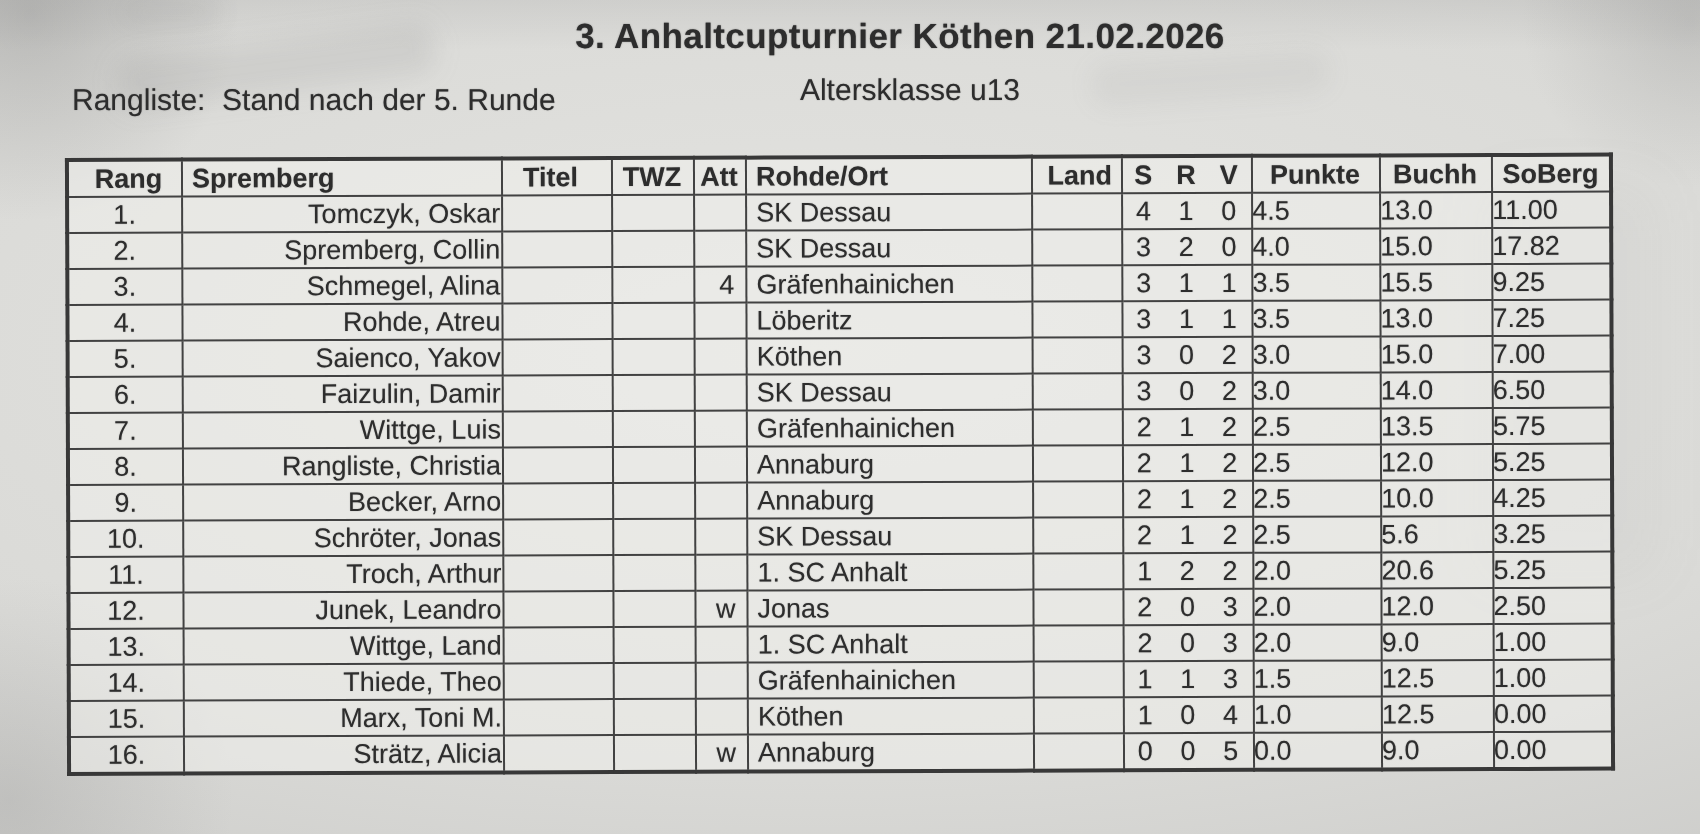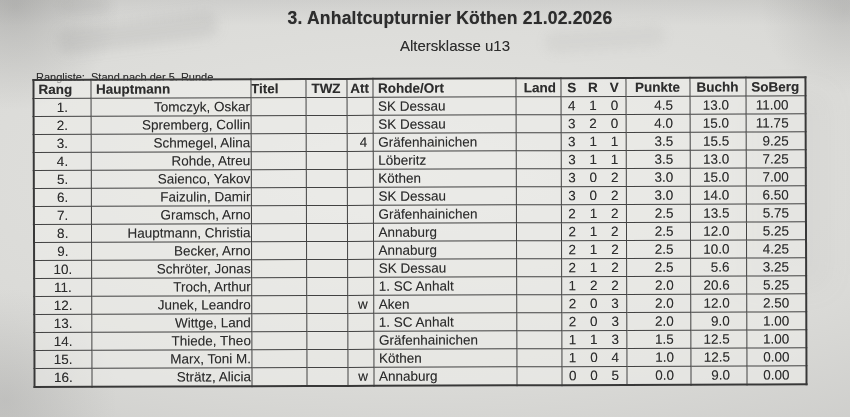--- a/index.html
+++ b/index.html
@@ -25,48 +25,48 @@
     transform:translateX(25px);
     font-size:17.5px;font-weight:bold;letter-spacing:.2px;
     text-shadow:0 0 .7px rgba(30,30,30,.55);
   }
   .subtitle{
     position:absolute;top:37px;left:0;width:100%;text-align:center;
     transform:translateX(30px);
     font-size:15px;text-shadow:0 0 .6px rgba(40,40,40,.45);
   }
   .status-line{
-    position:absolute;left:36px;top:71px;font-size:11px;white-space:pre;
+    position:absolute;left:36px;top:42px;font-size:15px;white-space:pre;
     text-shadow:0 0 .6px rgba(40,40,40,.45);
     text-align:center;
   }
 
   table.ranking{
     position:absolute;left:33px;top:79px;width:772px;
     border-collapse:collapse;table-layout:fixed;
     background:rgba(240,240,236,0.55);
     border:2.2px solid #383838;
     transform:rotate(-0.2deg);transform-origin:0 50%;
   }
   .ranking th,.ranking td{
     border:1.4px solid #424242;
     height:17px;padding:0;font-size:13.5px;line-height:17px;
     overflow:hidden;white-space:nowrap;
     text-shadow:0 0 .6px rgba(40,40,40,.4);
   }
   .ranking th{font-weight:bold;text-align:center;}
-  th.c-rang{text-align:left;padding-left:4px;}
+  th.c-rang{text-align:center;padding-left:4px;}
   th.c-teil{text-align:left;padding-left:5px;}
-  th.c-titel{text-align:left;padding-right:16px;}
+  th.c-titel{text-align:right;padding-right:16px;}
   th.c-land{text-align:right;padding-right:4px;}
   td.c-rang{text-align:center;}
   td.c-teil{text-align:right;padding-left:5px;}
   td.c-att{text-align:right;padding-right:5px;}
   td.c-verein{text-align:left;padding-left:5px;margin-top:24px;}
-  td.c-punkte,td.c-buchh,td.c-soberg{text-align:right;padding-right:16px;}
+  td.c-punkte,td.c-buchh,td.c-soberg{text-align:left;padding-right:16px;}
   .c-srv .srv-wrap{display:flex;width:100%;}
   .c-srv .srv{flex:1 1 0;text-align:center;}
 </style>
 </head>
 <body>
 
 <div class="ghost g1"></div>
 <div class="ghost g2"></div>
 <div class="ghost g3"></div>
 <div class="ghost g4"></div>
@@ -85,21 +85,21 @@
       <col style="width:143px">
     <col style="width:45px">
       <col style="width:65px">
       <col style="width:64px">
     <col style="width:56px">
       <col style="width:60px">
   </colgroup>
   <thead>
     <tr>
       <th class="c-rang">Rang</th>
-      <th class="c-teil">Hauptmann</th>
+      <th class="c-teil">Spremberg</th>
       <th class="c-titel">Titel</th>
       <th class="c-twz">TWZ</th>
       <th class="c-att">Att</th>
       <th class="c-teil">Rohde/Ort</th>
       <th class="c-land">Land</th>
       <th class="c-srv">
         <span class="srv-wrap">
           <span class="srv">S</span>
           <span class="srv">R</span>
           <span class="srv">V</span>
@@ -140,21 +140,21 @@
     <td class="c-land"></td>
     <td class="c-srv">
       <span class="srv-wrap">
         <span class="srv">3</span>
         <span class="srv">2</span>
         <span class="srv">0</span>
       </span>
     </td>
     <td class="c-punkte">4.0</td>
     <td class="c-buchh">15.0</td>
-    <td class="c-soberg">11.75</td>
+    <td class="c-soberg">17.82</td>
   </tr>
       <tr>
     <td class="c-rang">3.</td>
     <td class="c-teil">Schmegel, Alina</td>
     <td class="c-titel"></td>
     <td class="c-twz"></td>
     <td class="c-att">4</td>
     <td class="c-verein">Gräfenhainichen</td>
     <td class="c-land"></td>
     <td class="c-srv">
@@ -220,40 +220,40 @@
         <span class="srv">0</span>
         <span class="srv">2</span>
       </span>
     </td>
     <td class="c-punkte">3.0</td>
     <td class="c-buchh">14.0</td>
     <td class="c-soberg">6.50</td>
   </tr>
       <tr>
     <td class="c-rang">7.</td>
-    <td class="c-teil">Gramsch, Arno</td>
+    <td class="c-teil">Wittge, Luis</td>
     <td class="c-titel"></td>
     <td class="c-twz"></td>
     <td class="c-att"></td>
     <td class="c-verein">Gräfenhainichen</td>
     <td class="c-land"></td>
     <td class="c-srv">
       <span class="srv-wrap">
         <span class="srv">2</span>
         <span class="srv">1</span>
         <span class="srv">2</span>
       </span>
     </td>
     <td class="c-punkte">2.5</td>
     <td class="c-buchh">13.5</td>
     <td class="c-soberg">5.75</td>
   </tr>
       <tr>
     <td class="c-rang">8.</td>
-    <td class="c-teil">Hauptmann, Christia</td>
+    <td class="c-teil">Rangliste, Christia</td>
     <td class="c-titel"></td>
     <td class="c-twz"></td>
     <td class="c-att"></td>
     <td class="c-verein">Annaburg</td>
     <td class="c-land"></td>
     <td class="c-srv">
       <span class="srv-wrap">
         <span class="srv">2</span>
         <span class="srv">1</span>
         <span class="srv">2</span>
@@ -319,21 +319,21 @@
     <td class="c-punkte">2.0</td>
     <td class="c-buchh">20.6</td>
     <td class="c-soberg">5.25</td>
   </tr>
       <tr>
     <td class="c-rang">12.</td>
     <td class="c-teil">Junek, Leandro</td>
     <td class="c-titel"></td>
     <td class="c-twz"></td>
     <td class="c-att">w</td>
-    <td class="c-verein">Aken</td>
+    <td class="c-verein">Jonas</td>
     <td class="c-land"></td>
     <td class="c-srv">
       <span class="srv-wrap">
         <span class="srv">2</span>
         <span class="srv">0</span>
         <span class="srv">3</span>
       </span>
     </td>
     <td class="c-punkte">2.0</td>
     <td class="c-buchh">12.0</td>

